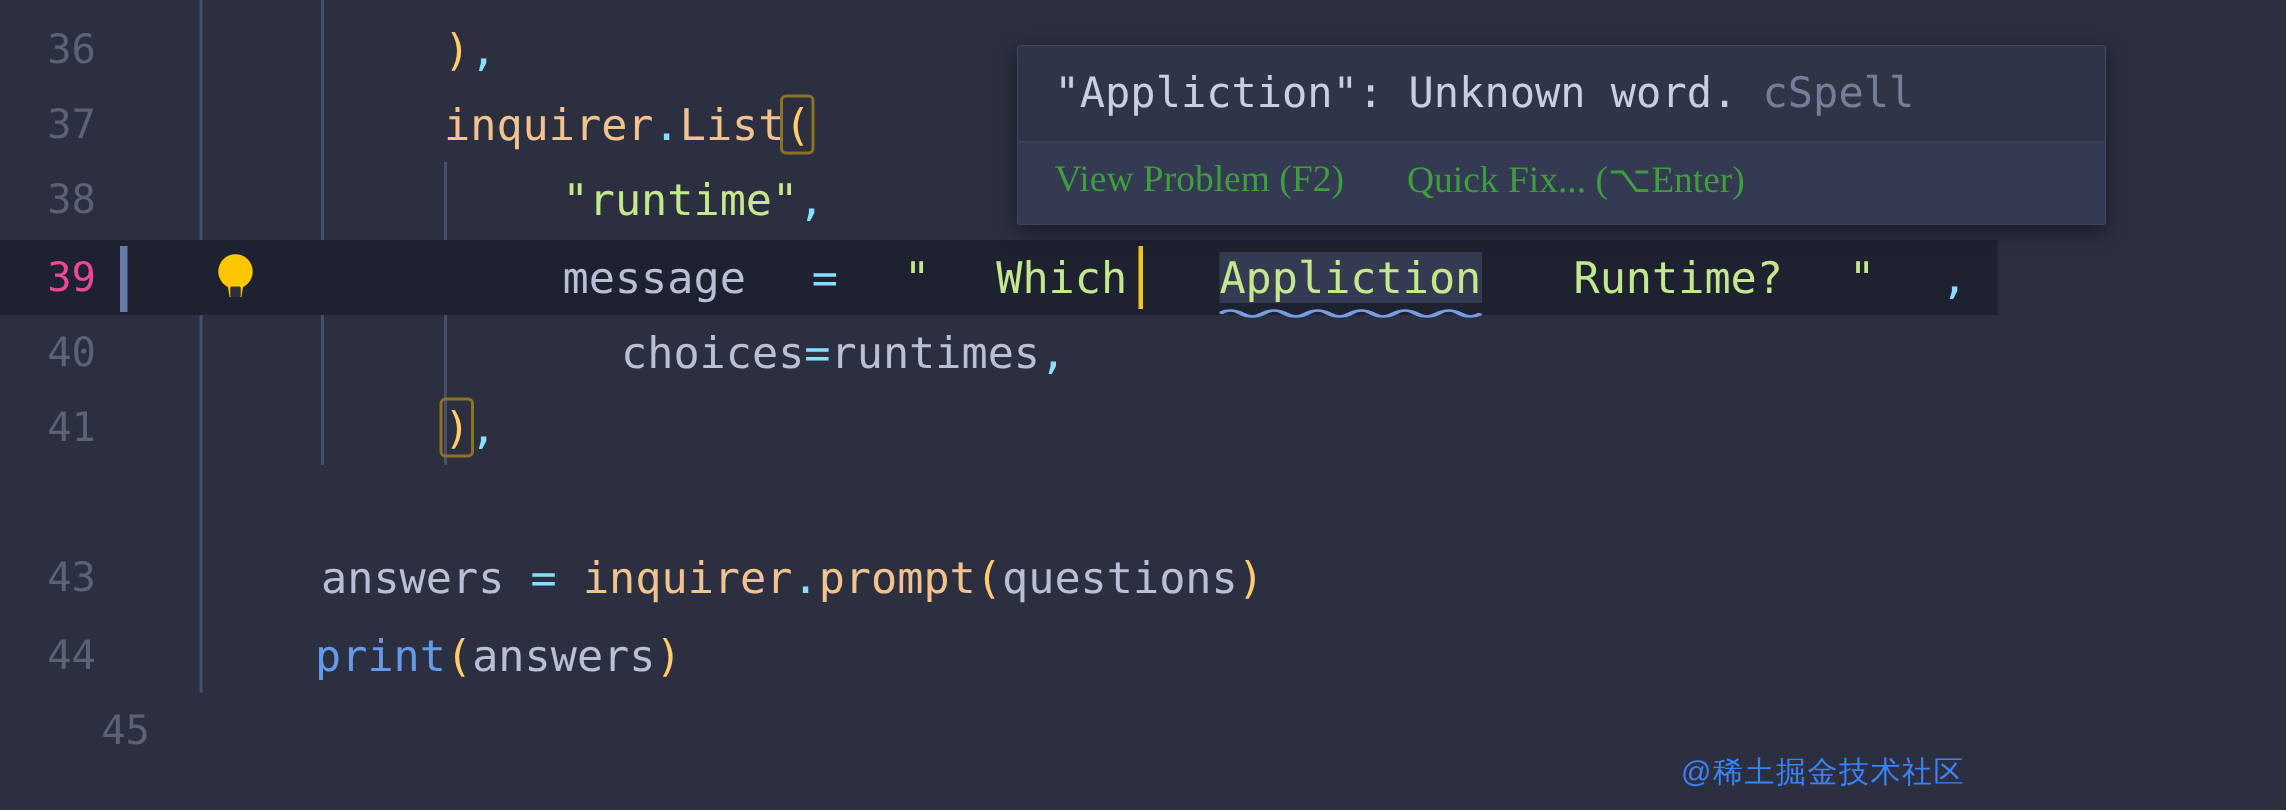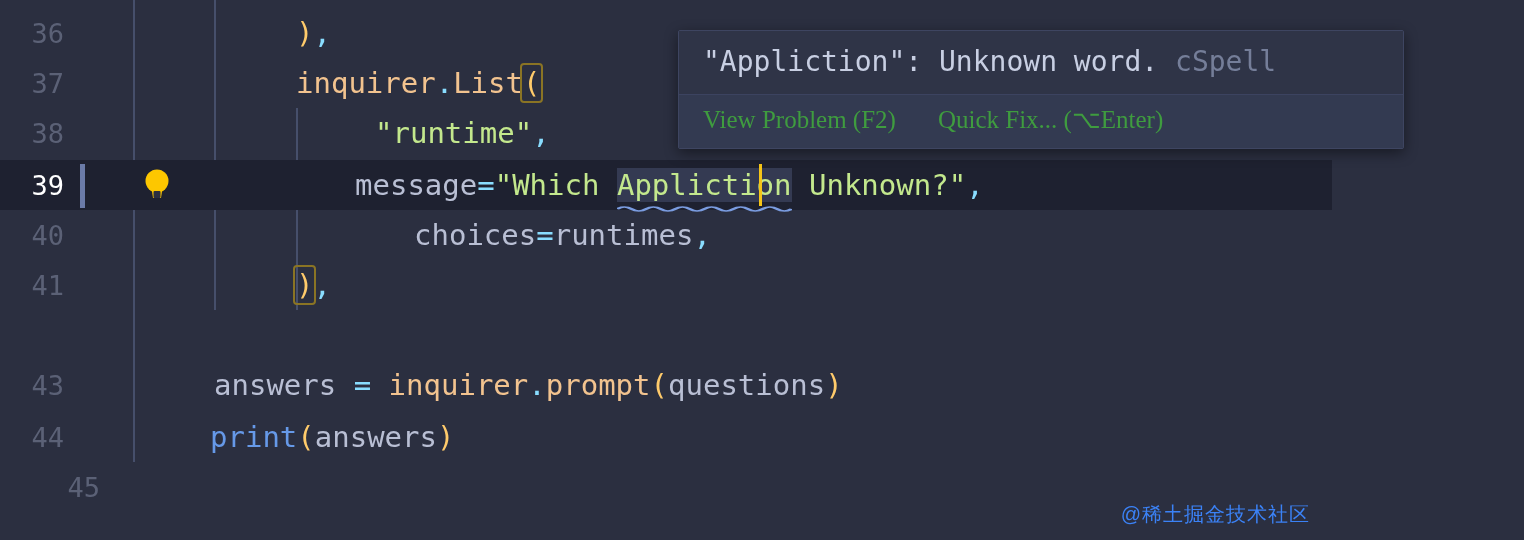--- a/index.html
+++ b/index.html
@@ -31,21 +31,21 @@
     width:76px;
     text-align:right;
     padding-right:12px;
     font-family:"DejaVu Sans Mono", monospace;
     font-size:27px;
     color:#5b6176;
     letter-spacing:0px;
     user-select:none;
     flex:0 0 auto;
   }
-  .line.active .linenum { color:#ffffff; }
+  .line.active .linenum { color:#ec4899; }
 
   
   .cursor-bar {
     position:absolute;
     left:80px; top:4px;
     width:5px; height:44px;
     background:#6b7ba8;
   }
 
   .gutter-icon {
@@ -194,24 +194,24 @@
     <div class="cursor-bar"></div>
 
     <div class="gutter-icon">
       <svg width="30" height="34" viewBox="0 0 30 34" aria-hidden="true">
         <circle cx="15" cy="13" r="11.5" fill="#fdc700"></circle>
         <path d="M9.5 20 L20.5 20 L19 30 L11 30 Z" fill="#fdc700"></path>
         <rect x="11.5" y="23" width="7" height="7" rx="1" fill="#2b2f40"></rect>
       </svg>
     </div>
 
-    <div class="code" style="left:355px;">
+    <div class="code" style="left:375px;gap:44px;">
       <span class="t-plain">message</span><span class="t-op">=</span><span class="t-str">"</span><span class="t-str">Which </span><span class="t-str word-hl" style="position:relative;"><span>Appliction</span><svg class="wave" viewBox="0 0 60 8" preserveAspectRatio="none">
             <path d="M0 5 Q2.5 1 5 5 T10 5 T15 5 T20 5 T25 5 T30 5 T35 5 T40 5 T45 5 T50 5 T55 5 T60 5" fill="none" stroke="#7a9ce0" stroke-width="1.6"></path>
-          </svg></span><span class="t-str"> Unknown?</span><span class="t-str">"</span><span class="t-punct">,</span>
+          </svg></span><span class="t-str"> Runtime?</span><span class="t-str">"</span><span class="t-punct">,</span>
     </div>
 
     <div class="caret" style="left:759px;"></div>
   </div>
 
   <div class="line" style="top:210px;">
     <div class="linenum">40</div>
     <div class="code" style="left:375px;margin-left:39px;">
       <span class="t-plain">choices</span><span class="t-op">=</span><span class="t-plain">runtimes</span><span class="t-punct">,</span>
     </div>

